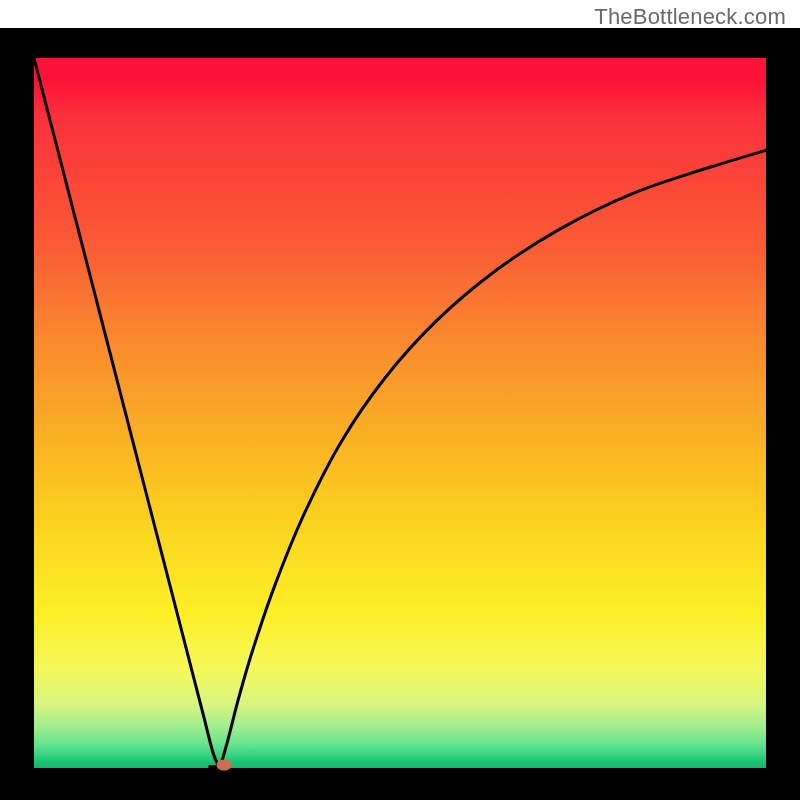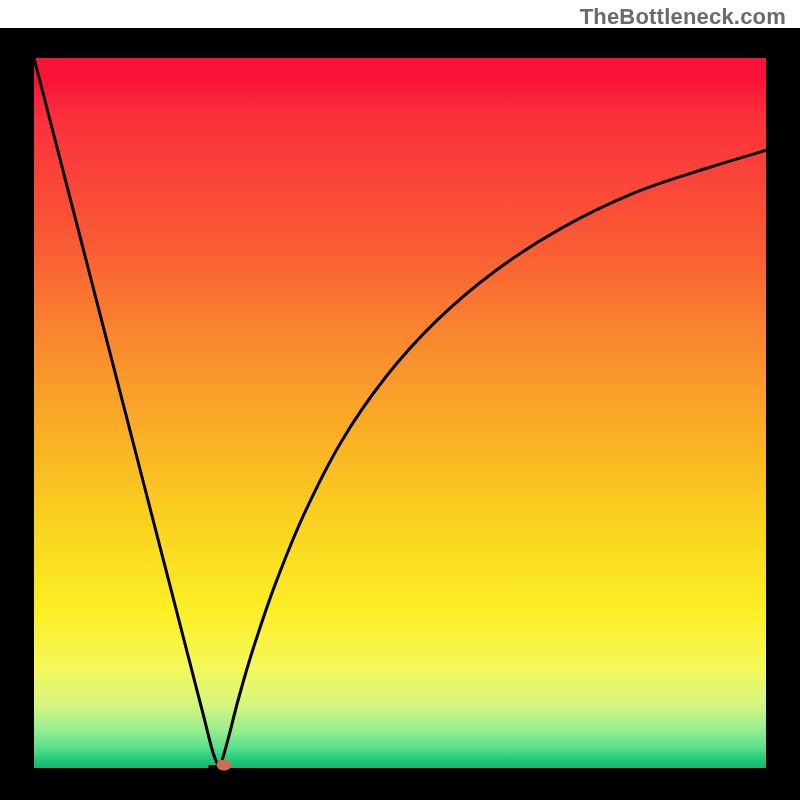--- a/index.html
+++ b/index.html
@@ -15,21 +15,21 @@
     position: relative;
     width: 800px;
     height: 800px;
   }
   .watermark {
     position: absolute;
     top: 4px;
     right: 14px;
     font-size: 22px;
     color: #6a6a6a;
-    font-weight: 700;
+    font-weight: 400;
     letter-spacing: 0.2px;
     z-index: 10;
   }
   .outer-black {
     position: absolute;
     left: 0;
     top: 28px;
     width: 800px;
     height: 772px;
     background: #000000;

